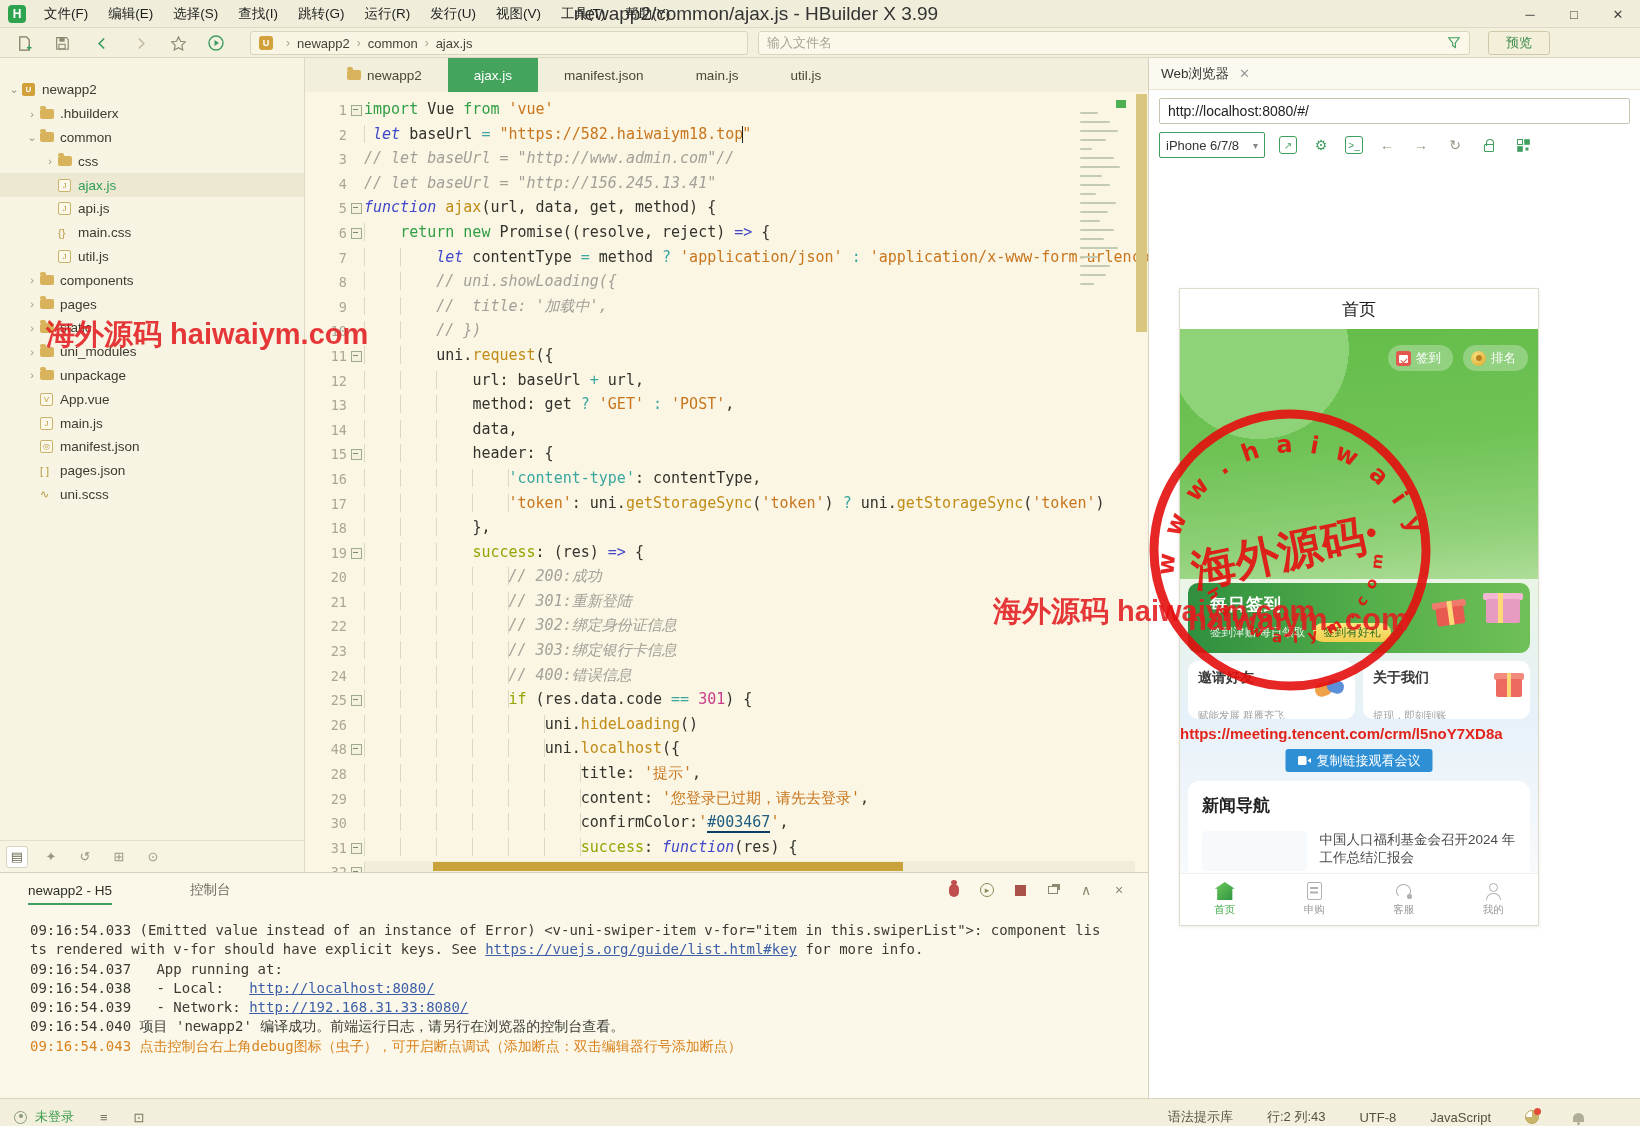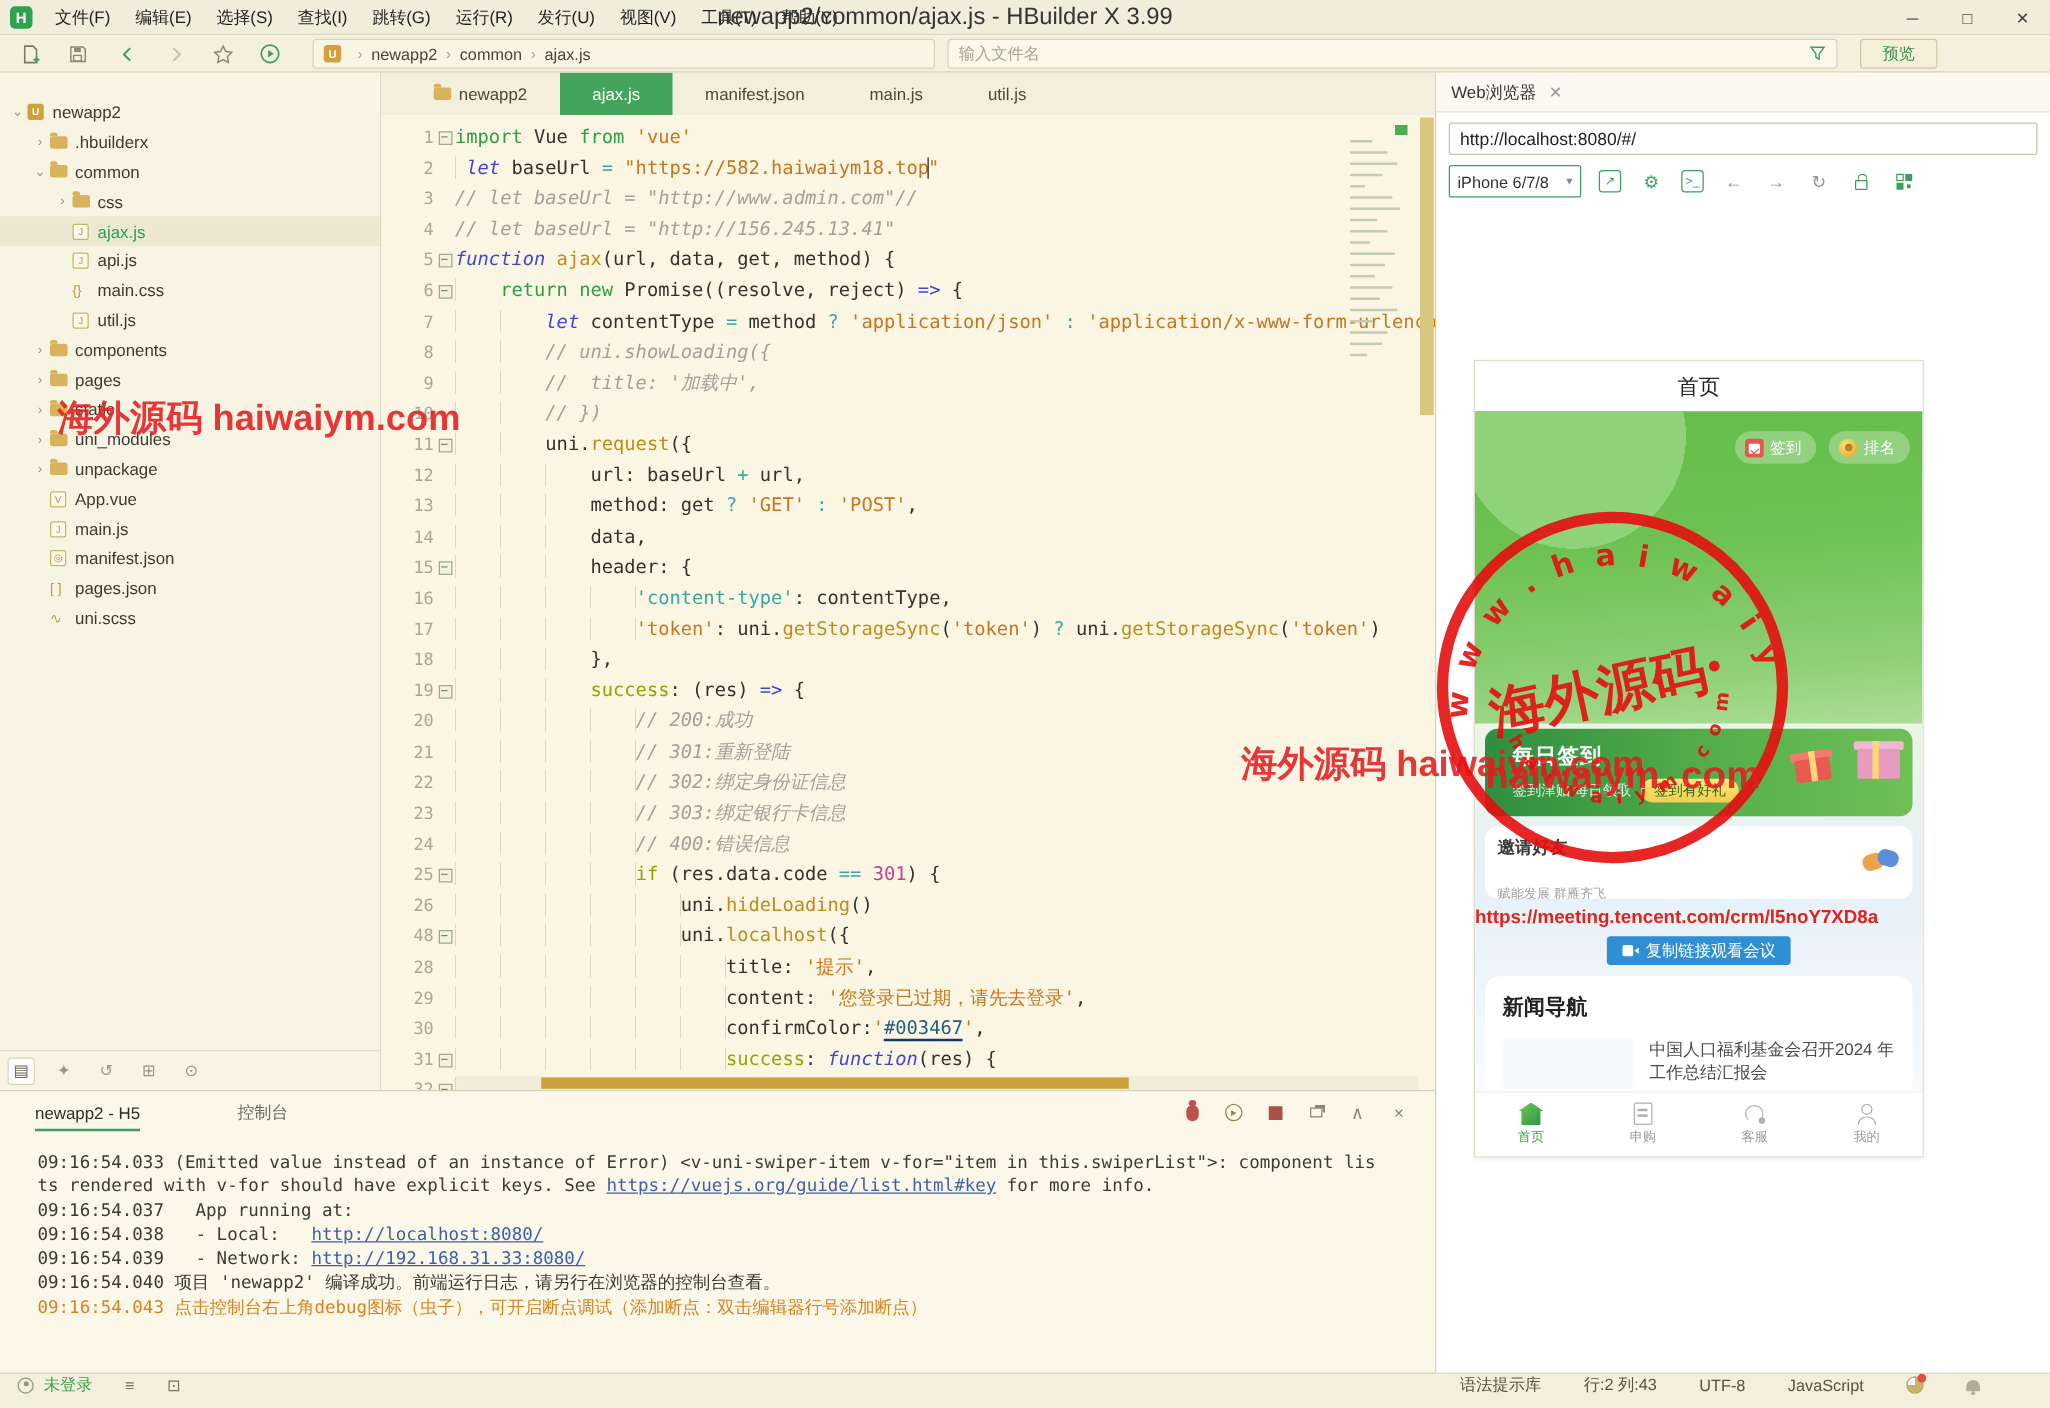--- a/index.html
+++ b/index.html
@@ -88,21 +88,21 @@
   .cic .bugb{width:10px;height:13px;background:#C0504D;border-radius:5px;position:relative}
   .cic .bugb:before{content:'';position:absolute;top:-4px;left:2px;width:6px;height:5px;border-radius:50%;background:#C0504D}
   .cic .ringp{width:14px;height:14px;border:1.4px solid #8a8a55;border-radius:50%;color:#8a8a55;font-size:9px;display:flex;align-items:center;justify-content:center}
   .cic .stopb{width:11px;height:11px;background:#A8524A}
   .cic .dsqb{width:10px;height:8px;border:1.4px solid #8a8870;box-shadow:3px -3px 0 -1px #8a8870}
   .clog{padding:14px 0 0 30px;font-family:"DejaVu Sans Mono",monospace;font-size:14px;line-height:19.3px;color:#3B3B33;white-space:pre-wrap}
   .clink{color:#3D5FA8;text-decoration:underline}
   .cwarn{color:#D9831F}
 
   
-  .statusbar{position:absolute;left:0;top:1098px;width:1640px;height:28px;background:#F2EFDC;border-top:1px solid #D9D5C0;display:flex;align-items:flex-start;font-size:13px;color:#55533f}
+  .statusbar{position:absolute;left:0;top:1098px;width:1640px;height:28px;background:#F2EFDC;border-top:1px solid #D9D5C0;display:flex;align-items:flex-end;font-size:13px;color:#55533f}
   .sb-left{display:flex;align-items:center;gap:8px;padding-left:14px}
   .sb-user{width:13px;height:13px;border:1.3px solid #8a9a7a;border-radius:50%;position:relative}
   .sb-user:before{content:'';position:absolute;left:3.5px;top:2px;width:4px;height:4px;border-radius:50%;background:#8a9a7a}
   .sb-login{color:#3E9E4F}
   .sb-ic{color:#77755f;font-size:13px;margin-left:18px}
   .sb-right{position:absolute;right:56px;display:flex;align-items:center;gap:34px}
   .sb-pie{width:14px;height:14px;border-radius:50%;background:conic-gradient(#C9B46A 0 270deg,#fff 270deg 360deg);border:1px solid #B9A45A;position:relative}
   .sb-pie:after{content:'';position:absolute;right:-3px;top:-3px;width:7px;height:7px;border-radius:50%;background:#E04B3A}
   .sb-bell{width:11px;height:9px;background:#B0AD97;border-radius:6px 6px 0 0;position:relative}
   .sb-bell:after{content:'';position:absolute;left:3.5px;bottom:-3px;width:3px;height:3px;border-radius:50%;background:#B0AD97}
@@ -580,20 +580,27 @@
         <div class="gift g2">
             <span class="gbody"></span>
           </div>
       </div>
       <div class="cards">
           <div class="card">
             <div class="card-t">邀请好友</div>
             <div class="card-s">赋能发展 群雁齐飞</div>
             <span class="ic-shake"></span>
           </div>
+          <div class="card">
+            <div class="card-t">关于我们</div>
+            <div class="card-s">提现，即刻到账</div>
+            <span class="ic-gift2">
+              <span class="gbody"></span>
+            </span>
+          </div>
         </div>
       <div class="mlink">https://meeting.tencent.com/crm/l5noY7XD8a</div>
       <div class="mbtn">
         <svg width="14" height="11" viewBox="0 0 14 11">
             <rect x="0.5" y="1" width="8.5" height="9" rx="1.5" fill="#fff"></rect>
             <path d="M10 5.5L13.5 3v5z" fill="#fff"></path>
           </svg>
         <span>复制链接观看会议</span>
       </div>
       <div class="news">

